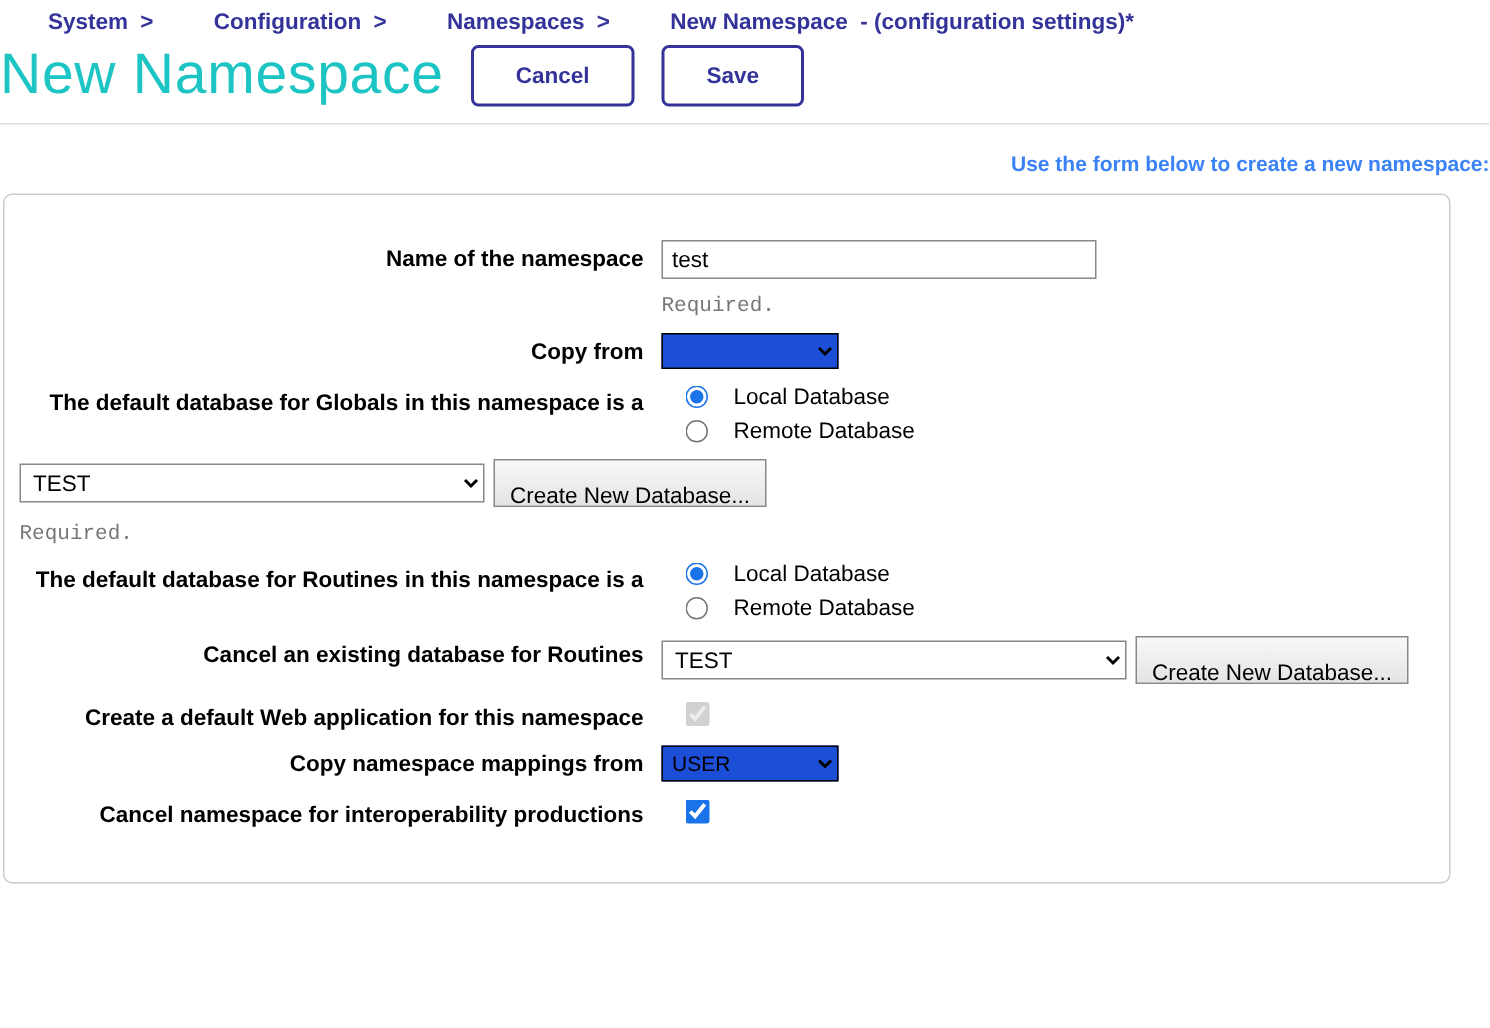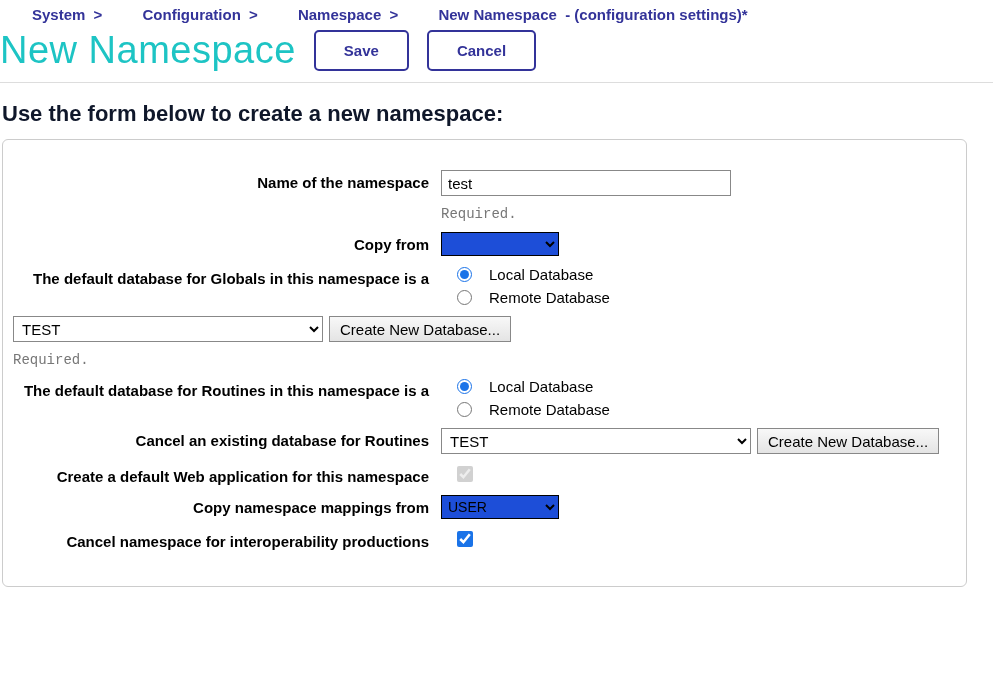--- a/index.html
+++ b/index.html
@@ -50,24 +50,25 @@
       padding: 10px 28px;
       border-radius: 5px;
       cursor: pointer;
     }
     .divider {
       border: none;
       border-top: 1px solid #ddd;
       margin: 2px 0 18px 0;
     }
     .form-intro {
-      font-size: 22px;
+      font-size: 14px;
       font-weight: bold;
       margin: 14px 0 12px 2px;
-      color: #0f172a;
+      color: #3b82f6;
+      text-align: right;
     }
     .form-box {
       border: 1px solid #ccc;
       border-radius: 6px;
       padding: 30px 10px 26px 10px;
       margin: 0 2px 10px 2px;
       max-width: 965px;
     }
     .form-row {
       display: flex;
@@ -140,21 +141,21 @@
     .radio-item input[type="radio"] {
       width: 15px;
       height: 15px;
       accent-color: #1a73e8;
       cursor: pointer;
     }
     .create-db-btn {
       background: linear-gradient(#f8f8f8, #e4e4e4);
       border: 1px solid #888;
       font-size: 15px;
-      padding: 3px 10px;
+      padding: 15px 10px;
       cursor: pointer;
       height: 26px;
       color: #000;
     }
     input[type="checkbox"] {
       width: 16px;
       height: 16px;
       cursor: pointer;
       accent-color: #1a73e8;
     }
@@ -168,30 +169,30 @@
     }
   </style>
 </head>
 <body>
 
 <div class="breadcrumb">
   <a>System</a>
   <span class="sep">&gt;</span>
   <a>Configuration</a>
   <span class="sep">&gt;</span>
-  <a>Namespace</a>
+  <a>Namespaces</a>
   <span class="sep">&gt;</span>
   <a>New Namespace</a>
   &nbsp;<span class="suffix">- (configuration settings)*</span>
 </div>
 
 <div class="header-row">
   <div class="page-title">New Namespace</div>
+  <button class="btn">Cancel</button>
   <button class="btn">Save</button>
-  <button class="btn">Cancel</button>
 </div>
 
 <hr class="divider">
 
 <div class="form-intro">Use the form below to create a new namespace:</div>
 
 <div class="form-box">
 
   <div class="form-row">
     <div class="label-col">Name of the namespace</div>

